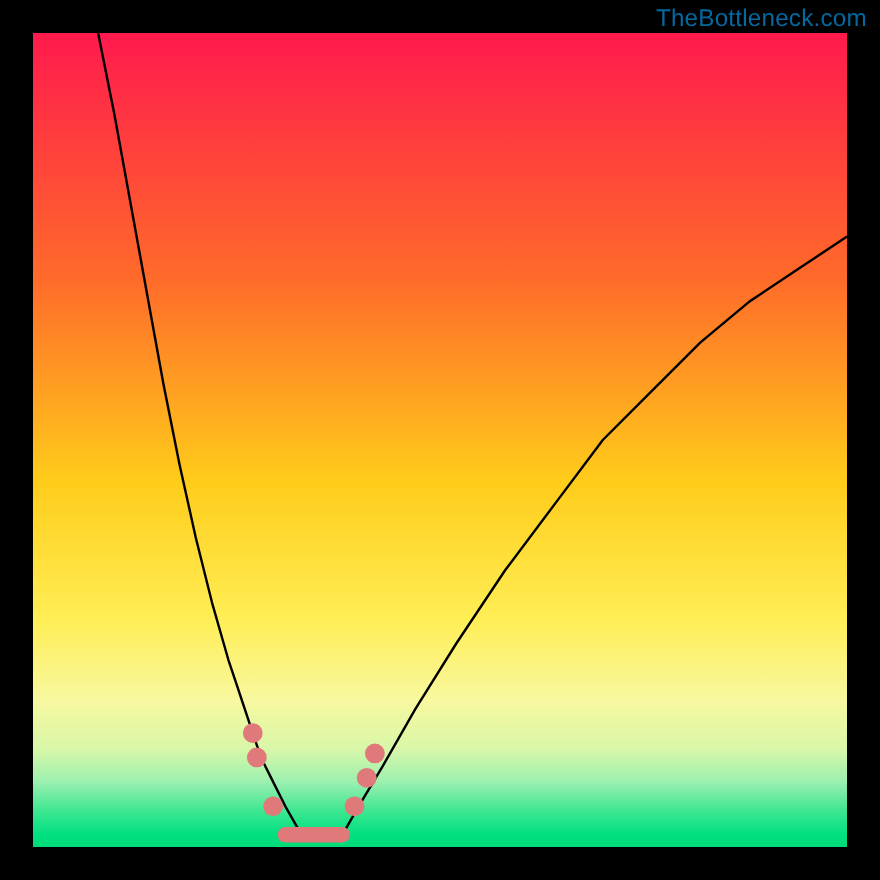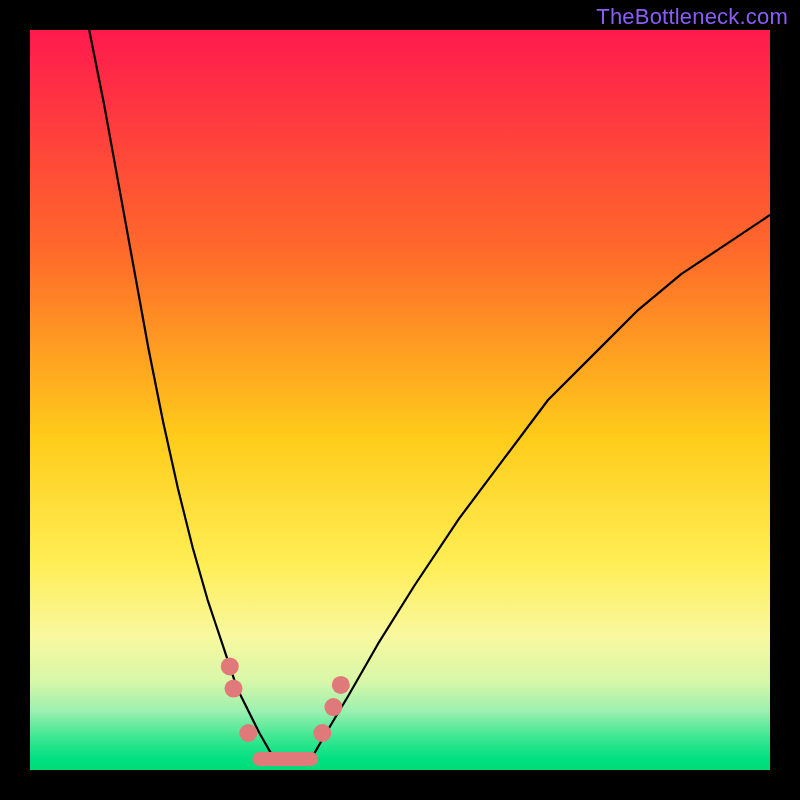--- a/index.html
+++ b/index.html
@@ -26,21 +26,21 @@
     height: 740px;
     overflow: hidden;
   }
   .watermark {
     position: absolute;
     top: 4px;
     right: 12px;
     font-family: Arial, Helvetica, sans-serif;
     font-size: 22px;
     font-weight: 500;
-    color: #8b5cf6;
+    color: #0369a1;
     letter-spacing: 0.2px;
     z-index: 10;
   }
   svg {
     display: block;
   }
 </style>
 </head>
 <body>
 

